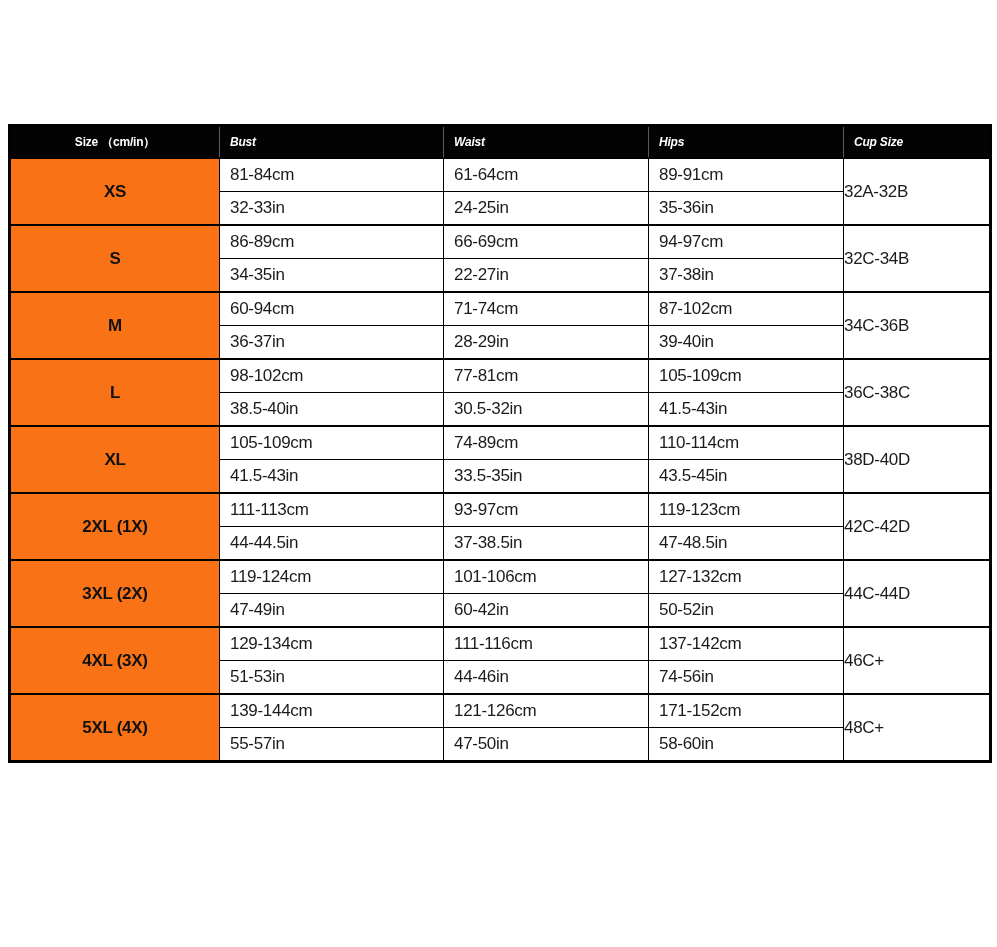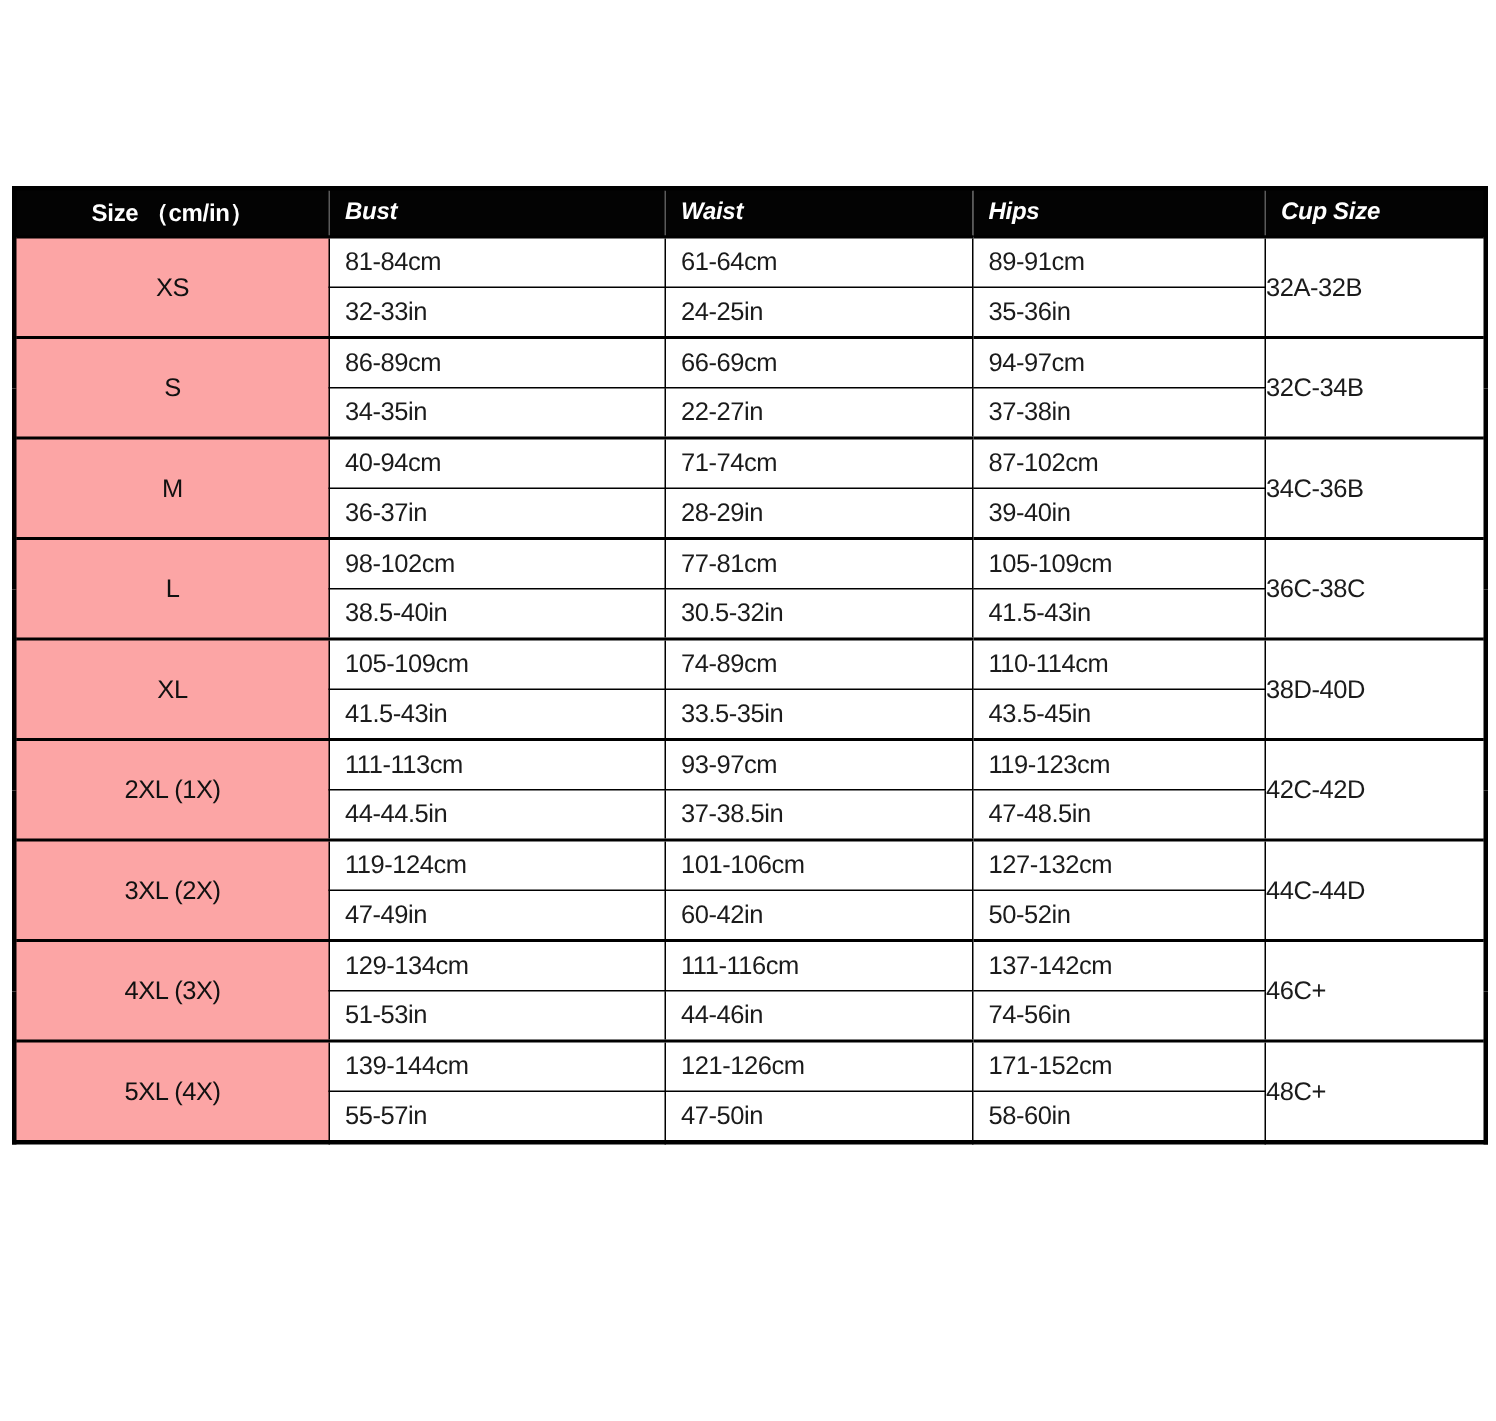--- a/index.html
+++ b/index.html
@@ -37,21 +37,21 @@
   col.c-size  { width: 210px; }
   col.c-bust  { width: 224px; }
   col.c-waist { width: 205px; }
   col.c-hips  { width: 195px; }
   col.c-cup   { width: 147px; }
 
   thead th {
     background: #030303;
     color: #ffffff;
     height: 30px;
-    font-size: 16px;
+    font-size: 12px;
     font-weight: bold;
     text-align: left;
     padding: 0 0 0 10px;
     letter-spacing: -0.2px;
     border-bottom: 2px solid #000000;
   }
   thead th + th {
     border-left: 1px solid #5a5a5a;
     font-style: italic;
   }
@@ -67,23 +67,23 @@
     vertical-align: middle;
     padding: 0 0 0 10px;
     border: 1px solid #000000;
     background: #ffffff;
     color: #1b1b1b;
   }
   tr.group-start td {
     border-top: 2.5px solid #000000;
   }
   td.size-cell {
-    background: #fca5a5;
+    background: #f97316;
     text-align: center;
-    font-weight: normal;
+    font-weight: bold;
     padding-left: 0;
     color: #111111;
     border-right: 1.5px solid #000000;
   }
   td.cup-cell {
     padding-left: 0;
     border-left: 1.5px solid #000000;
   }
 </style>
 </head>
@@ -132,21 +132,21 @@
         <td class="cup-cell" rowspan="2">32C-34B</td>
       </tr>
       <tr>
         <td>34-35in</td>
         <td>22-27in</td>
         <td>37-38in</td>
       </tr>
 
       <tr class="group-start">
         <td class="size-cell" rowspan="2">M</td>
-        <td>40-94cm</td>
+        <td>60-94cm</td>
         <td>71-74cm</td>
         <td>87-102cm</td>
         <td class="cup-cell" rowspan="2">34C-36B</td>
       </tr>
       <tr>
         <td>36-37in</td>
         <td>28-29in</td>
         <td>39-40in</td>
       </tr>
 

